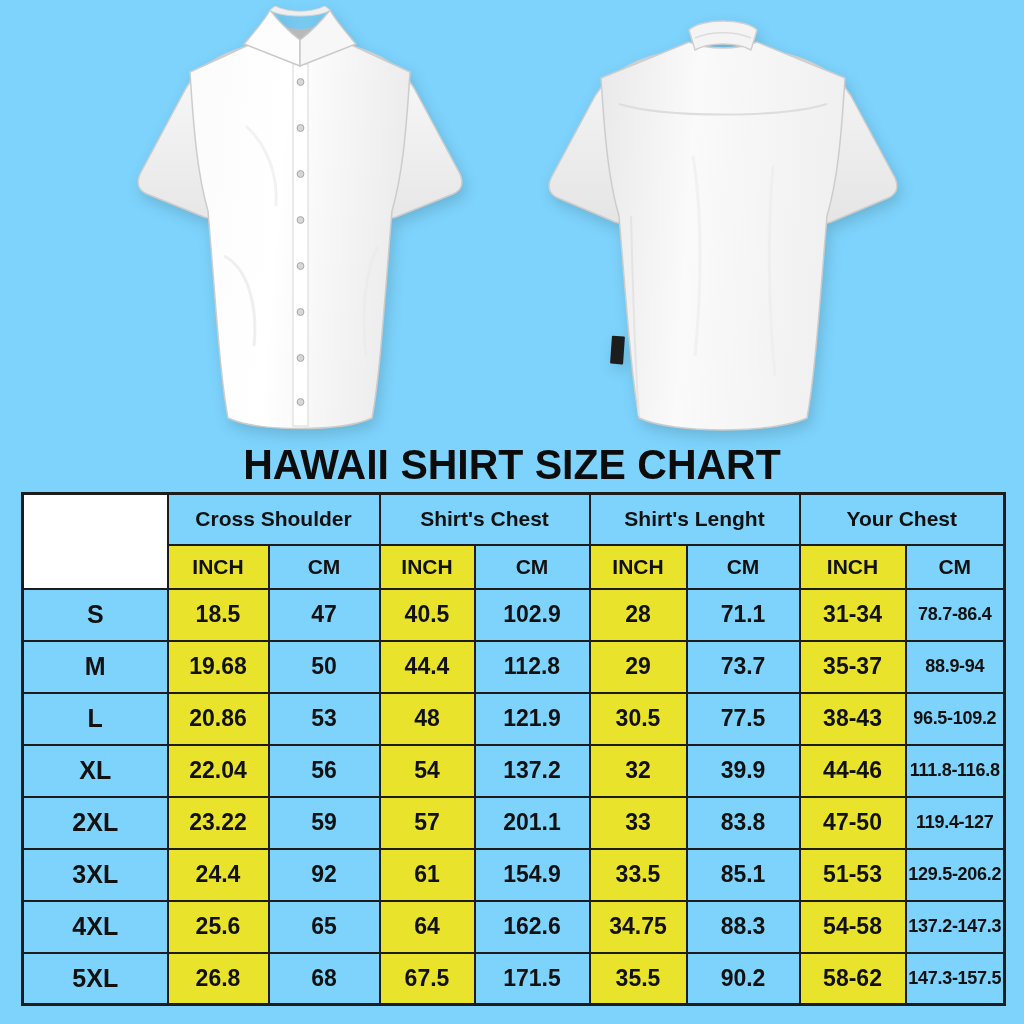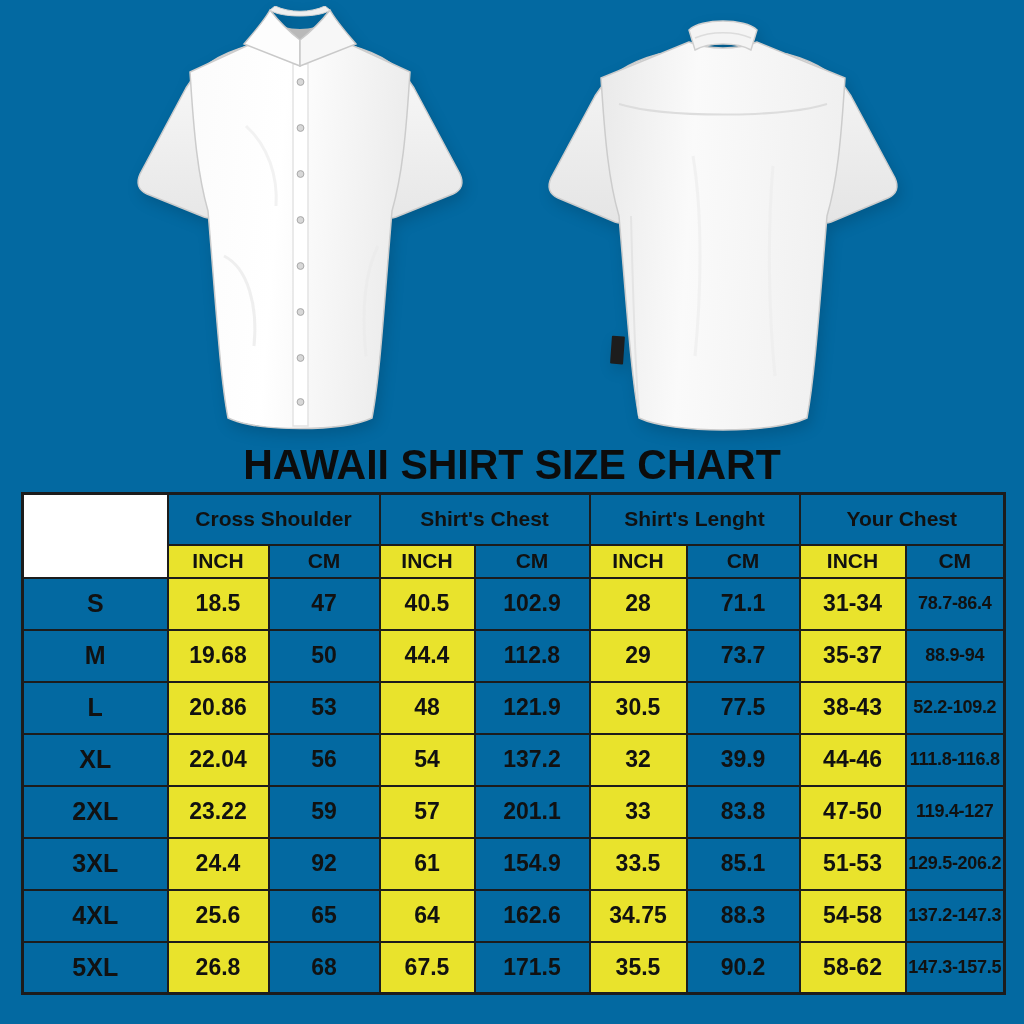--- a/index.html
+++ b/index.html
@@ -1,34 +1,34 @@
 <!DOCTYPE html>
 <html style="--hl: #e9e32c;"><head>
 <meta charset="utf-8">
 <style>
   html,body{margin:0;padding:0;background:#ffffff;}
-  #page{position:relative;width:1024px;height:1024px;background:#0369a1;overflow:hidden;
+  #page{position:relative;width:1024px;height:1024px;background:#7dd3fc;overflow:hidden;
         font-family:"Liberation Sans", sans-serif;color:#111;}
   
   .shirt{position:absolute;}
   #shirt-front{left:128px;top:6px;width:346px;height:434px;}
   #shirt-back{left:543px;top:16px;width:360px;height:426px;}
   .shirt svg{filter:drop-shadow(3px 6px 7px rgba(0,0,0,0.14));}
   
   #chart-title{position:absolute;left:0;top:441px;width:1024px;text-align:center;
       font-size:41px;font-weight:bold;letter-spacing:0px;color:#0c0c0c;
       transform:scaleY(1.04);}
   
   #table-wrap{position:absolute;left:21px;top:492px;width:982px;}
   table{border-collapse:collapse;table-layout:fixed;width:982px;padding-left:44px;}
   th,td{border:2px solid #1c1c1c;text-align:center;vertical-align:middle;
         padding:0;font-weight:bold;overflow:hidden;white-space:nowrap;}
   table{border:3px solid #1c1c1c;}
   thead tr.group-row{height:51px;}
-  thead tr.unit-row{height:33px;}
+  thead tr.unit-row{height:44px;}
   tbody tr{height:52px;}
   .group-head{font-size:21px;}
   .unit-head{font-size:21px;}
   .size-cell{font-size:25px;}
   .val{font-size:23px;}
   .hl{background:var(--hl,#e9e32c);}
   .small{font-size:18px;letter-spacing:-0.3px;}
   .corner{background:#ffffff;}
 </style>
 </head>
@@ -171,21 +171,21 @@
           </tr>
           <tr>
             <td class="size-cell">L</td>
             <td class="val hl">20.86</td>
             <td class="val">53</td>
             <td class="val hl">48</td>
             <td class="val">121.9</td>
             <td class="val hl">30.5</td>
             <td class="val">77.5</td>
             <td class="val hl">38-43</td>
-            <td class="val small">52.2-109.2</td>
+            <td class="val small">96.5-109.2</td>
           </tr>
           <tr>
             <td class="size-cell">XL</td>
             <td class="val hl">22.04</td>
             <td class="val">56</td>
             <td class="val hl">54</td>
             <td class="val">137.2</td>
             <td class="val hl">32</td>
             <td class="val">39.9</td>
             <td class="val hl">44-46</td>

